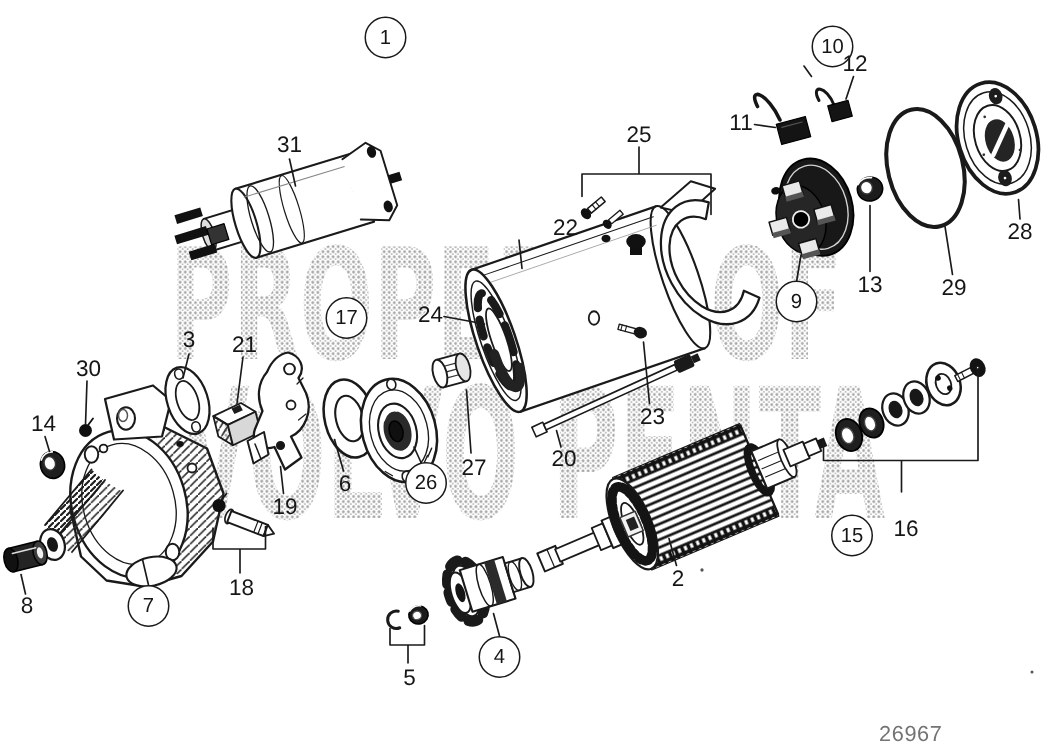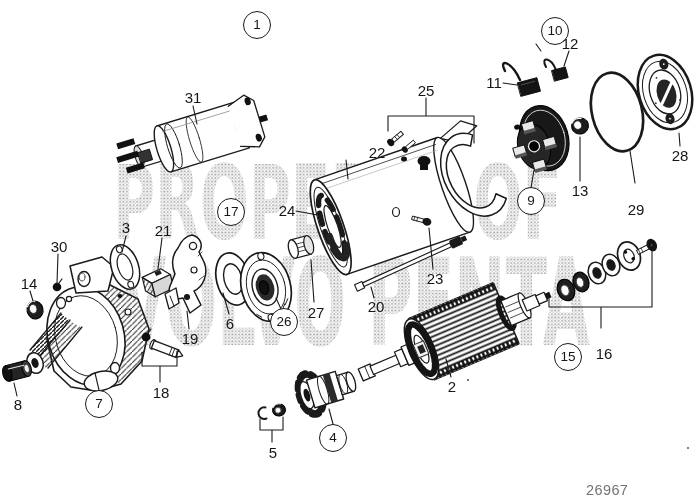--- a/index.html
+++ b/index.html
@@ -427,20 +427,20 @@
       <div class="callout" style="left: 190px; top: 338px;">19</div>
       <div class="callout" style="left: 376px; top: 306px;">20</div>
       <div class="callout" style="left: 163px; top: 230px;">21</div>
       <div class="callout" style="left: 346px; top: 152px; margin-left: 31px;">22</div>
       <div class="callout" style="left: 435px; top: 278px;">23</div>
       <div class="callout" style="left: 287px; top: 210px;">24</div>
       <div class="callout" style="left: 426px; top: 90px;">25</div>
       <div class="callout circled" style="left: 284px; top: 322px;">26</div>
       <div class="callout" style="left: 316px; top: 312px;">27</div>
       <div class="callout" style="left: 680px; top: 155px;">28</div>
-      <div class="callout" style="left: 636px; top: 192px; margin-top: 17px;">29</div>
+      <div class="callout" style="left: 636px; top: 192px;">29</div>
       <div class="callout" style="left: 59px; top: 246px;">30</div>
       <div class="callout" style="left: 193px; top: 97px;">31</div>
     </div>
 
 <div class="drawing-number">26967</div>
 
 </div>
 
 </body></html>

